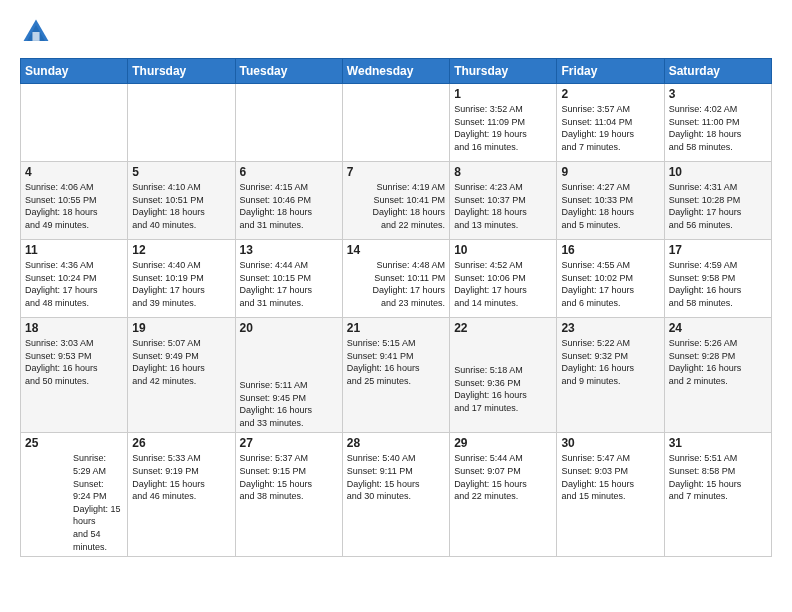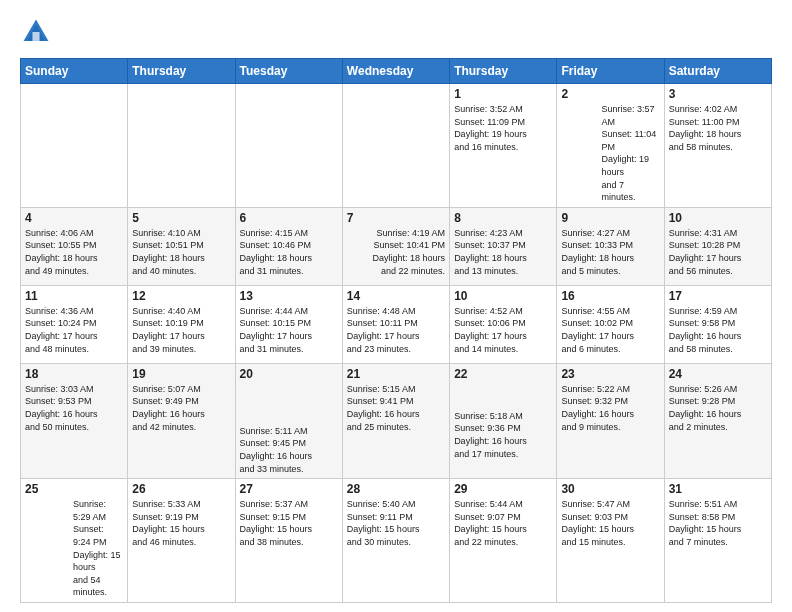--- a/index.html
+++ b/index.html
@@ -135,21 +135,21 @@
           <td class="empty"></td>
           <td>
             <span class="day-number">1</span>
             <div class="day-info" style="white-space: pre-line;">Sunrise: 3:52 AM
 Sunset: 11:09 PM
 Daylight: 19 hours
 and 16 minutes.</div>
           </td>
           <td>
             <span class="day-number">2</span>
-            <div class="day-info" style="white-space: pre-line; margin-left: 40px;">Sunrise: 3:57 AM
+            <div class="day-info" style="white-space: pre-line;">Sunrise: 3:57 AM
 Sunset: 11:04 PM
 Daylight: 19 hours
 and 7 minutes.</div>
           </td>
           <td>
             <span class="day-number">3</span>
             <div class="day-info" style="white-space: pre-line;">Sunrise: 4:02 AM
 Sunset: 11:00 PM
 Daylight: 18 hours
 and 58 minutes.</div>
@@ -223,21 +223,21 @@
           </td>
           <td>
             <span class="day-number">13</span>
             <div class="day-info" style="white-space: pre-line;">Sunrise: 4:44 AM
 Sunset: 10:15 PM
 Daylight: 17 hours
 and 31 minutes.</div>
           </td>
           <td>
             <span class="day-number">14</span>
-            <div class="day-info" style="white-space: pre-line;">Sunrise: 4:48 AM
+            <div class="day-info" style="white-space: pre-line; text-align: right;">Sunrise: 4:48 AM
 Sunset: 10:11 PM
 Daylight: 17 hours
 and 23 minutes.</div>
           </td>
           <td>
             <span class="day-number">10</span>
             <div class="day-info" style="white-space: pre-line;">Sunrise: 4:52 AM
 Sunset: 10:06 PM
 Daylight: 17 hours
 and 14 minutes.</div>

